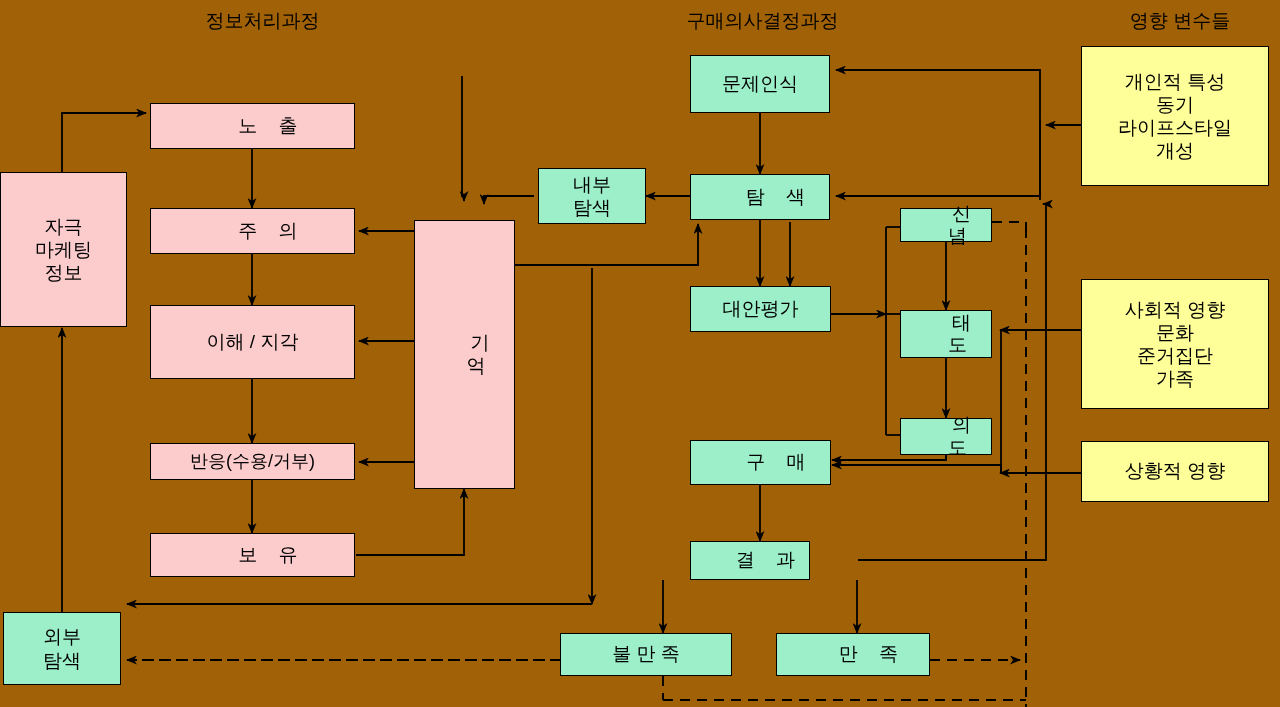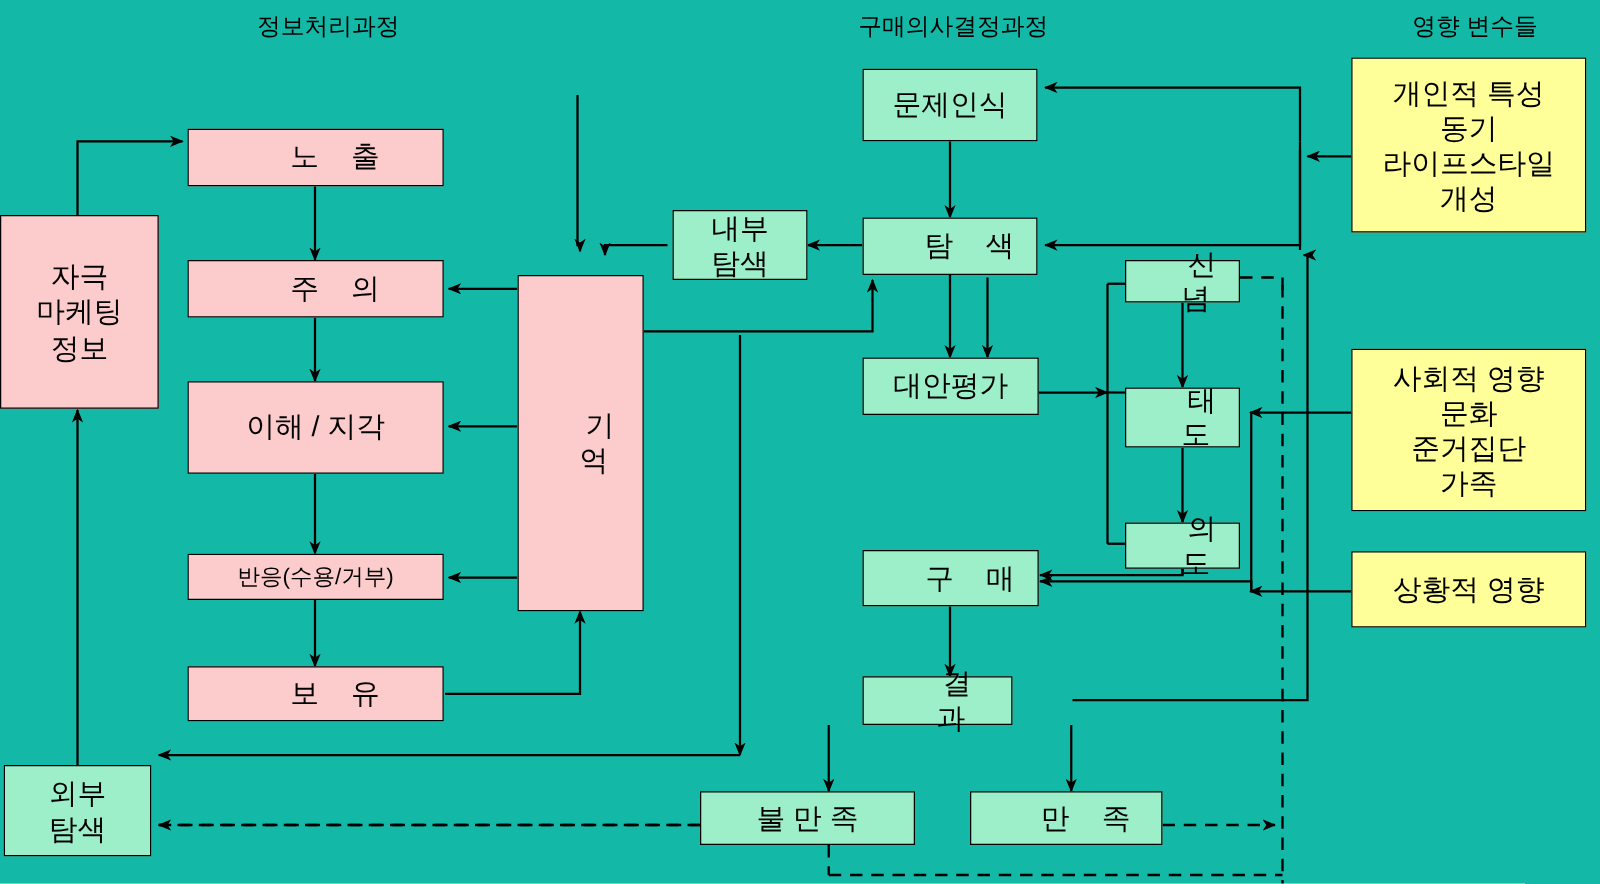--- a/index.html
+++ b/index.html
@@ -1,22 +1,22 @@
 <!DOCTYPE html>
 <html><head>
 <meta charset="utf-8">
 <style>
   html,body{margin:0;padding:0;background:#ffffff;}
   body{width:1280px;height:707px;font-family:"Liberation Sans","DejaVu Sans",sans-serif;}
-  #stage{position:relative;width:1280px;height:707px;overflow:hidden;background:#14b8a6;}
+  #stage{position:relative;width:1280px;height:707px;overflow:hidden;background:#a16207;}
   #wires{position:absolute;left:0;top:0;width:1280px;height:707px;}
   .hdr{position:absolute;font-size:19px;color:#000;white-space:nowrap;text-align:center;}
   .node{position:absolute;box-sizing:border-box;border:1.6px solid #000;
         display:flex;align-items:center;justify-content:center;text-align:center;
-        font-size:23px;line-height:1.18;color:#000;}
+        font-size:19px;line-height:1.18;color:#000;}
   .pink{background:#FCCCCC;}
   .green{background:#9CEFC9;}
   .yellow{background:#FFFF99;}
   .sp{letter-spacing:0.42em;text-indent:0.42em;padding-left:31px;}
   .ml{line-height:1.22;}
   .small{font-size:18px;}
 </style>
 </head>
 <body>
 

